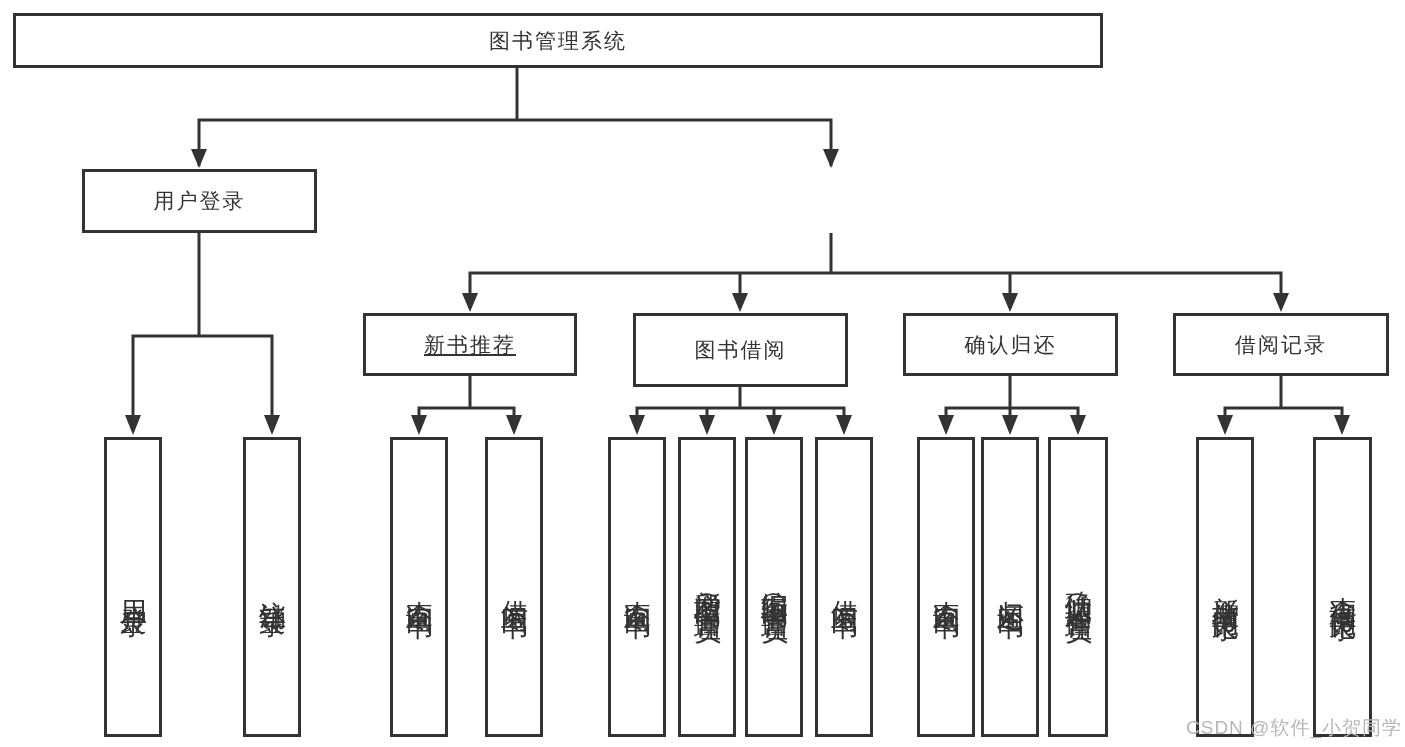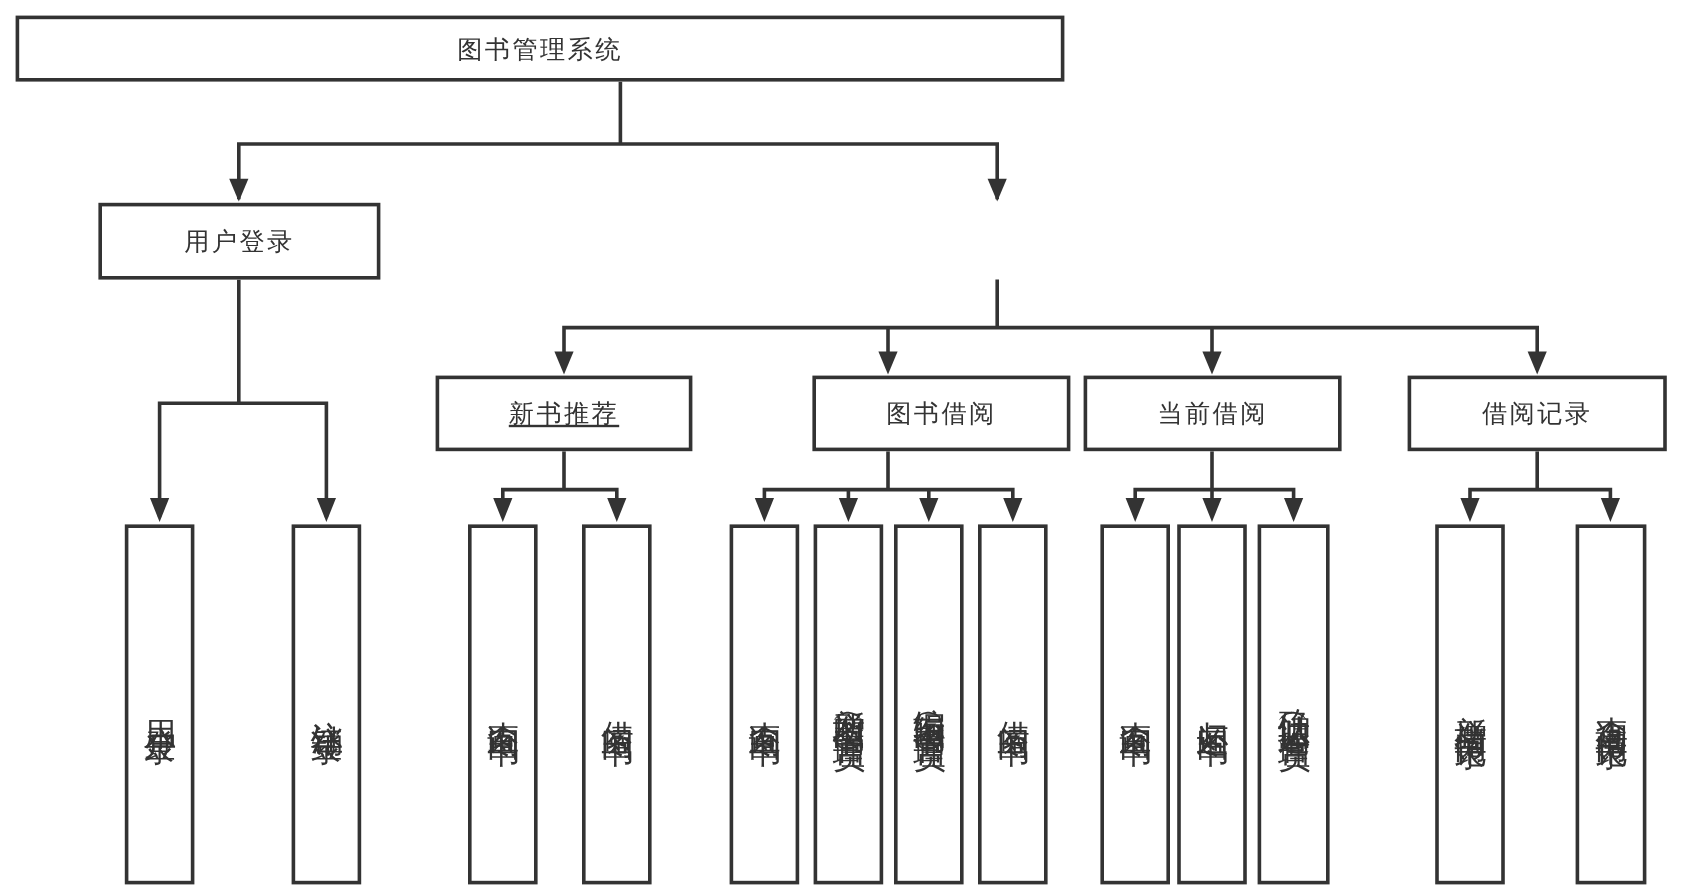--- a/index.html
+++ b/index.html
@@ -83,40 +83,41 @@
       <polygon points="766,415 782,415 774,435"></polygon>
       <polygon points="836,415 852,415 844,435"></polygon>
       <polygon points="938,415 954,415 946,435"></polygon>
       <polygon points="1002,415 1018,415 1010,435"></polygon>
       <polygon points="1070,415 1086,415 1078,435"></polygon>
       <polygon points="1217,415 1233,415 1225,435"></polygon>
       <polygon points="1334,415 1350,415 1342,435"></polygon>
     </g>
   </svg>
 
-  <div class="hbox" style="left:13px;top:13px;width:874px;height:55px;">图书管理系统</div>
+  <div class="hbox" style="left:13px;top:13px;width:1090px;height:55px;">图书管理系统</div>
 
   <div class="hbox" style="left:82px;top:169px;width:235px;height:64px;">用户登录</div>
 
   <div class="hbox" style="left:363px;top:313px;width:214px;height:63px;text-decoration:underline;">新书推荐</div>
-  <div class="hbox" style="left:633px;top:313px;width:215px;height:63px;margin-left:44px;">图书借阅</div>
-  <div class="hbox" style="left:903px;top:313px;width:215px;height:63px;">当前借阅</div>
+  <div class="hbox" style="left:633px;top:313px;width:215px;height:74px;">图书借阅</div>
+  <div class="hbox" style="left:903px;top:313px;width:215px;height:63px;">确认归还</div>
   <div class="hbox" style="left:1173px;top:313px;width:216px;height:63px;">借阅记录</div>
 
   <div class="vbox" style="left:104px;top:437px;width:58px;height:300px;">用户登录</div>
   <div class="vbox" style="left:243px;top:437px;width:58px;height:300px;">注销登录</div>
 
   <div class="vbox" style="left:390px;top:437px;width:58px;height:300px;">查询图书</div>
   <div class="vbox" style="left:485px;top:437px;width:58px;height:300px;">借阅图书</div>
 
   <div class="vbox" style="left:608px;top:437px;width:58px;height:300px;">查询图书</div>
   <div class="vbox" style="left:678px;top:437px;width:58px;height:300px;">新增图书（管理员）</div>
   <div class="vbox" style="left:745px;top:437px;width:58px;height:300px;">编辑图书（管理员）</div>
   <div class="vbox" style="left:815px;top:437px;width:58px;height:300px;">借阅图书</div>
 
   <div class="vbox" style="left:917px;top:437px;width:58px;height:300px;">查询图书</div>
   <div class="vbox" style="left:981px;top:437px;width:58px;height:300px;">归还图书</div>
   <div class="vbox" style="left:1048px;top:437px;width:60px;height:300px;">确认归还（管理员）</div>
 
   <div class="vbox" style="left:1196px;top:437px;width:58px;height:300px;">新增借阅记录</div>
   <div class="vbox" style="left:1313px;top:437px;width:59px;height:300px;">查询借阅记录</div>
 
+  <div class="watermark">CSDN @软件_小贺同学</div>
 </div>
 
 </body></html>

